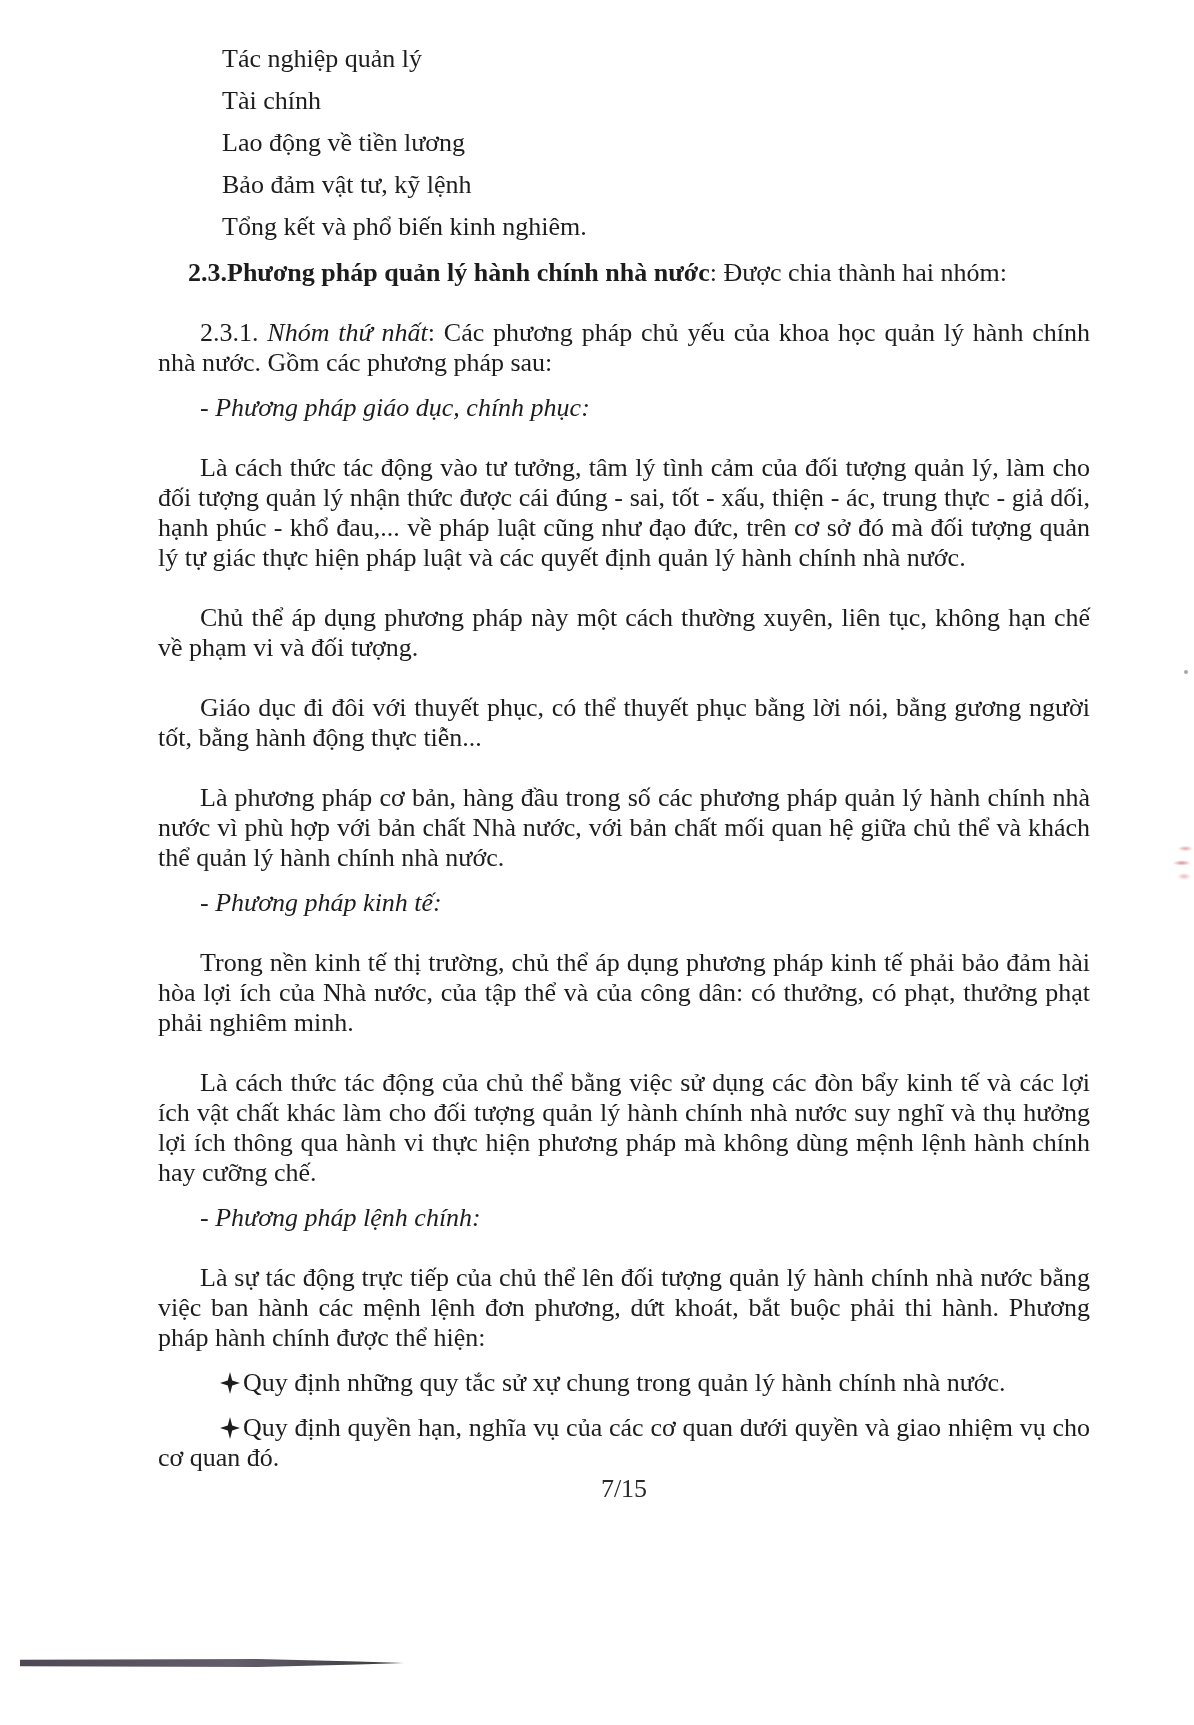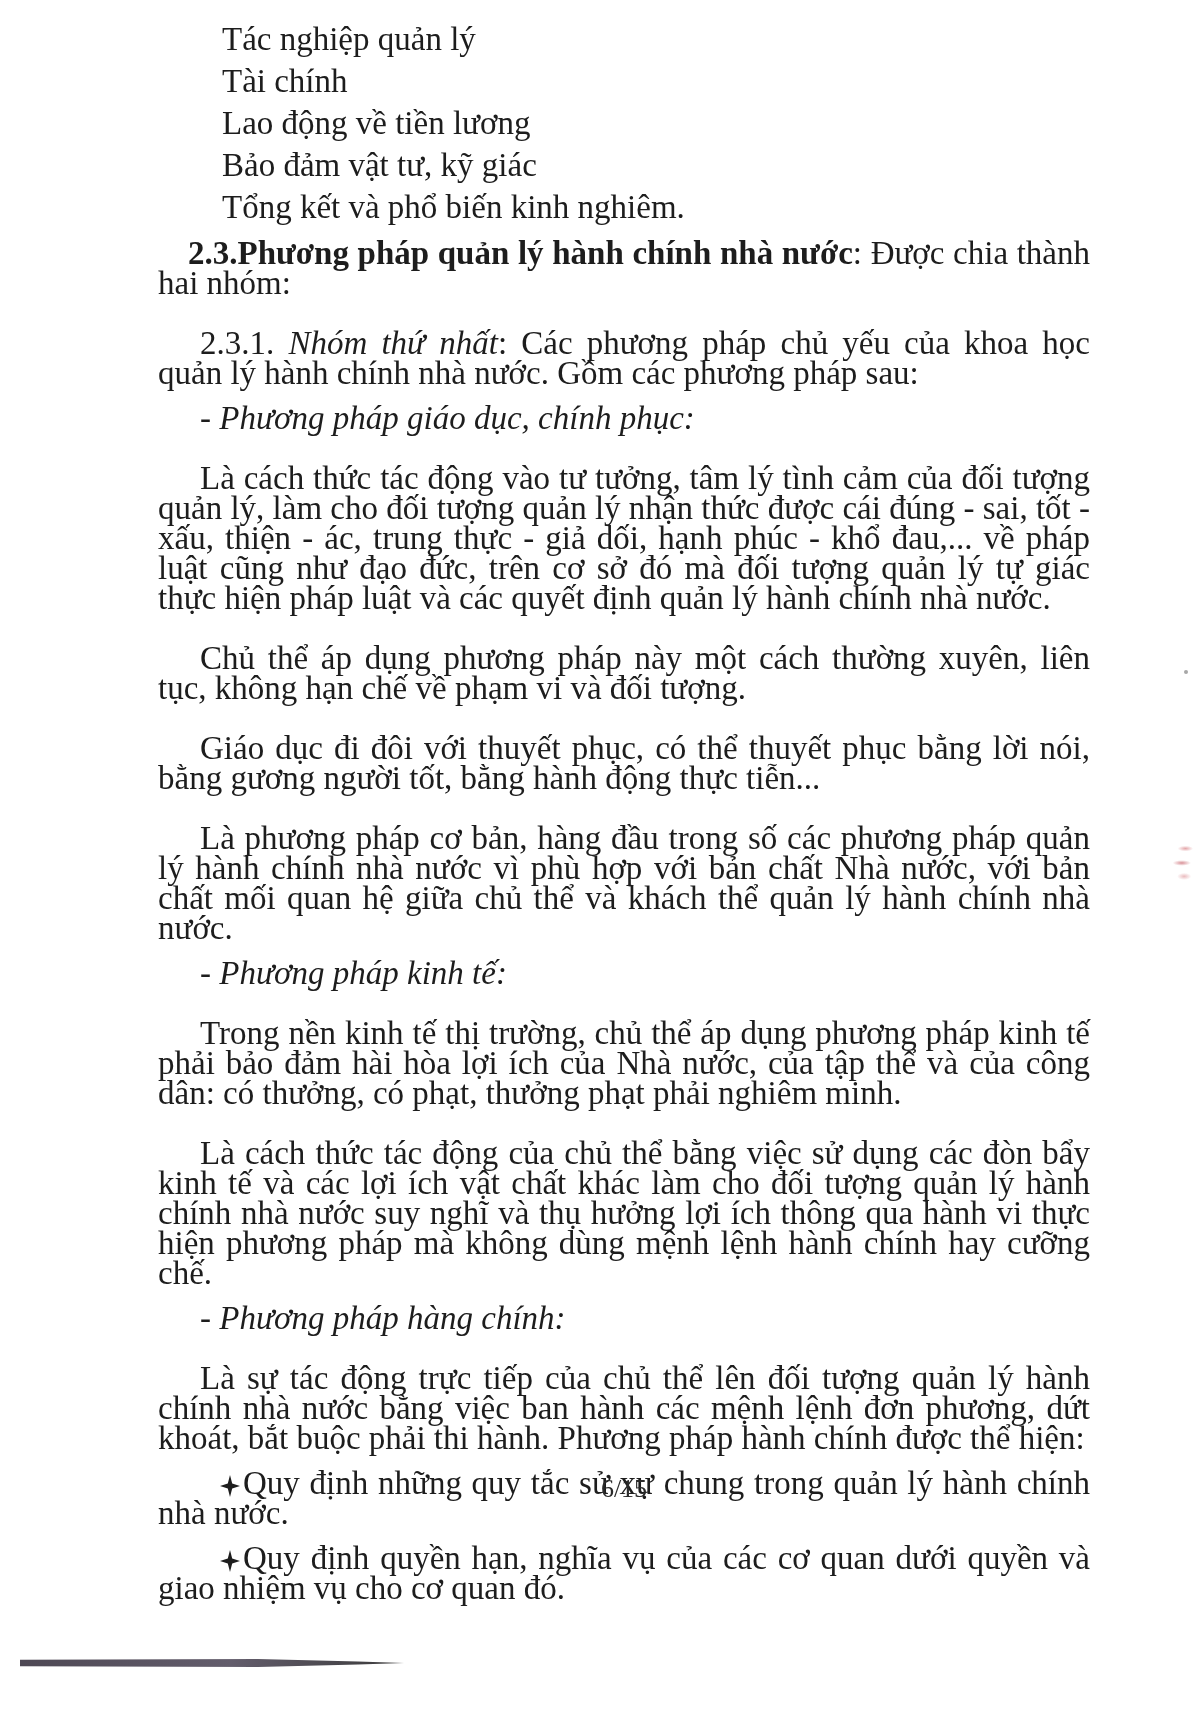--- a/index.html
+++ b/index.html
@@ -6,22 +6,22 @@
   body{
     width:1194px;height:1725px;
     background:#ffffff;
     position:relative;
     font-family:"Liberation Serif","DejaVu Serif",serif;
     color:#1d1d1d;
     -webkit-font-smoothing:antialiased;
   }
   .page{position:absolute;inset:0;overflow:hidden;}
   .content{
-    position:absolute;left:158px;top:24px;width:932px;
-    font-size:33px;line-height:30px;text-align:justify;
+    position:absolute;left:158px;top:44px;width:932px;
+    font-size:26px;line-height:30px;text-align:justify;
   }
   .intro{margin:0 0 12px 64px;text-align:left;text-indent:0;}
   .heading{margin:16px 0 0;text-indent:30px;}
   .b{font-weight:bold;}
   .i{font-style:italic;}
   .para{margin:30px 0 0;text-indent:42px;}
   .method-title{margin:15px 0 0;text-indent:42px;font-style:italic;}
   .bullet{margin:15px 0 0;text-indent:62px;}
   .star{
     display:inline-block;width:20px;height:22px;margin-right:3px;
@@ -53,43 +53,43 @@
 </style>
 </head>
 <body>
 
 <div class="page">
   <div class="content">
 
     <p class="intro">Tác nghiệp quản lý</p>
     <p class="intro">Tài chính</p>
     <p class="intro">Lao động về tiền lương</p>
-    <p class="intro">Bảo đảm vật tư, kỹ giác</p>
+    <p class="intro">Bảo đảm vật tư, kỹ lệnh</p>
     <p class="intro">Tổng kết và phổ biến kinh nghiêm.</p>
 
     <p class="heading"><span class="b">2.3.Phương pháp quản lý hành chính nhà nước</span><span>: Được chia thành hai nhóm:</span></p>
 
     <p class="para"><span>2.3.1. </span><span class="i">Nhóm thứ nhất</span><span>: Các phương pháp chủ yếu của khoa học quản lý hành chính nhà nước. Gồm các phương pháp sau:</span></p>
 
     <p class="method-title">- Phương pháp giáo dục, chính phục:</p>
     <p class="para">Là cách thức tác động vào tư tưởng, tâm lý tình cảm của đối tượng quản lý, làm cho đối tượng quản lý nhận thức được cái đúng - sai, tốt - xấu, thiện - ác, trung thực - giả dối, hạnh phúc - khổ đau,... về pháp luật cũng như đạo đức, trên cơ sở đó mà đối tượng quản lý tự giác thực hiện pháp luật và các quyết định quản lý hành chính nhà nước.</p>
     <p class="para">Chủ thể áp dụng phương pháp này một cách thường xuyên, liên tục, không hạn chế về phạm vi và đối tượng.</p>
     <p class="para">Giáo dục đi đôi với thuyết phục, có thể thuyết phục bằng lời nói, bằng gương người tốt, bằng hành động thực tiễn...</p>
     <p class="para">Là phương pháp cơ bản, hàng đầu trong số các phương pháp quản lý hành chính nhà nước vì phù hợp với bản chất Nhà nước, với bản chất mối quan hệ giữa chủ thể và khách thể quản lý hành chính nhà nước.</p>
 
     <p class="method-title">- Phương pháp kinh tế:</p>
     <p class="para">Trong nền kinh tế thị trường, chủ thể áp dụng phương pháp kinh tế phải bảo đảm hài hòa lợi ích của Nhà nước, của tập thể và của công dân: có thưởng, có phạt, thưởng phạt phải nghiêm minh.</p>
     <p class="para">Là cách thức tác động của chủ thể bằng việc sử dụng các đòn bẩy kinh tế và các lợi ích vật chất khác làm cho đối tượng quản lý hành chính nhà nước suy nghĩ và thụ hưởng lợi ích thông qua hành vi thực hiện phương pháp mà không dùng mệnh lệnh hành chính hay cưỡng chế.</p>
 
-    <p class="method-title">- Phương pháp hàng chính:</p>
+    <p class="method-title">- Phương pháp lệnh chính:</p>
     <p class="para">Là sự tác động trực tiếp của chủ thể lên đối tượng quản lý hành chính nhà nước bằng việc ban hành các mệnh lệnh đơn phương, dứt khoát, bắt buộc phải thi hành. Phương pháp hành chính được thể hiện:</p>
 
     <p class="bullet"><span class="star"></span><span>Quy định những quy tắc sử xự chung trong quản lý hành chính nhà nước.</span></p>
     <p class="bullet"><span class="star"></span><span>Quy định quyền hạn, nghĩa vụ của các cơ quan dưới quyền và giao nhiệm vụ cho cơ quan đó.</span></p>
 
   </div>
 
-  <div class="footer">6/15</div>
+  <div class="footer">7/15</div>
 
   <div class="ink-smudge"></div>
   <div class="speck"></div>
   <div class="bottom-wedge"></div>
 </div>
 
 </body></html>

